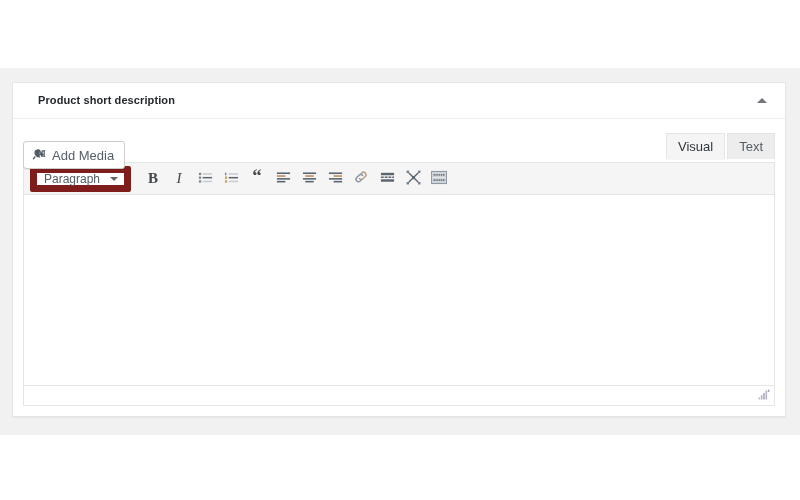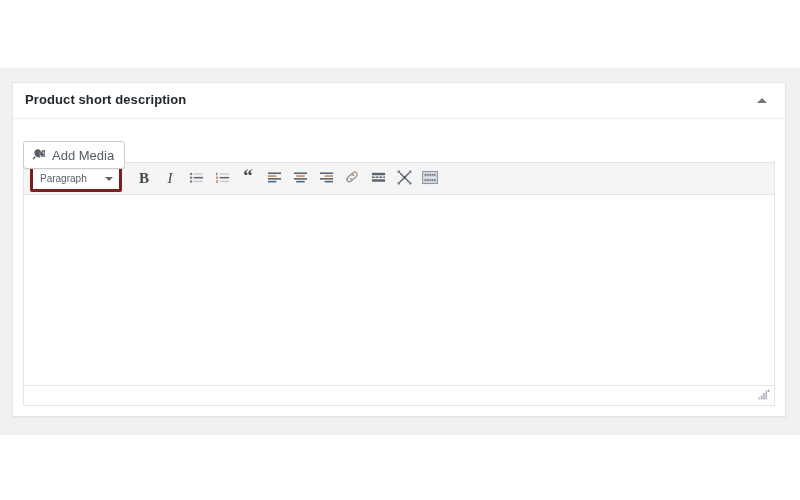--- a/index.html
+++ b/index.html
@@ -45,25 +45,26 @@
   .postbox-header {
     position: relative;
     height: 36px;
     border-bottom: 1px solid #eeeeee;
     display: flex;
     align-items: center;
     padding: 0 12px;
     box-sizing: border-box;
   }
   .postbox-title {
-    font-size: 13px;
+    font-size: 11px;
     font-weight: bold;
     color: #23282d;
     line-height: 1.4;
     letter-spacing: .1px;
+    margin-left: 13px;
   }
   .handle-toggle {
     position: absolute;
     right: 8px;
     top: 0;
     bottom: 0;
     width: 30px;
     display: flex;
     align-items: center;
     justify-content: center;
@@ -165,27 +166,27 @@
     align-items: center;
     padding: 0 6px;
     box-sizing: border-box;
     gap: 0;
   }
 
   .mce-select {
     height: 26px;
     min-width: 92px;
     background: #ffffff;
-    border: 3px solid #7f1d1d;
+    border: 7px solid #7f1d1d;
     border-radius: 2px;
     display: inline-flex;
     align-items: center;
     justify-content: space-between;
     padding: 0 6px 0 7px;
-    font-size: 10px;
+    font-size: 12px;
     color: #555d66;
     cursor: pointer;
     box-sizing: border-box;
     margin-right: 9px;
   }
   .mce-select .caret {
     width: 0; height: 0;
     border-left: 4px solid transparent;
     border-right: 4px solid transparent;
     border-top: 4px solid #666666;
@@ -260,20 +261,24 @@
               <path d="M9.5 2A6.5 6.5 0 1 0 9.5 15 6.5 6.5 0 0 0 9.5 2zm0 11a4.5 4.5 0 1 1 0-9 4.5 4.5 0 0 1 0 9z" opacity=".0"></path>
               <circle cx="7.6" cy="7.6" r="3.5" fill="none" stroke="#555d66" stroke-width="1.7"></circle>
               <path d="M12.2 12.2l4.2 4.2" stroke="#555d66" stroke-width="1.9" fill="none" stroke-linecap="round" opacity="0"></path>
               <path d="M13.5 5.2h2.8v7.2h-2.8z" fill="none" stroke="#555d66" stroke-width="1.5"></path>
               <path d="M16.3 5.2h1.2M16.3 12.4h1.2" stroke="#555d66" stroke-width="1.5"></path>
             </svg>
           </span>
           <span>Add Media</span>
         </button>
 
+        <div class="editor-tabs">
+          <button class="editor-tab active">Visual</button>
+          <button class="editor-tab">Text</button>
+        </div>
       </div>
 
       <div class="editor-wrap">
 
         <div class="mce-toolbar">
 
           <div class="mce-select">
             <span>Paragraph</span>
             <span class="caret"></span>
           </div>

